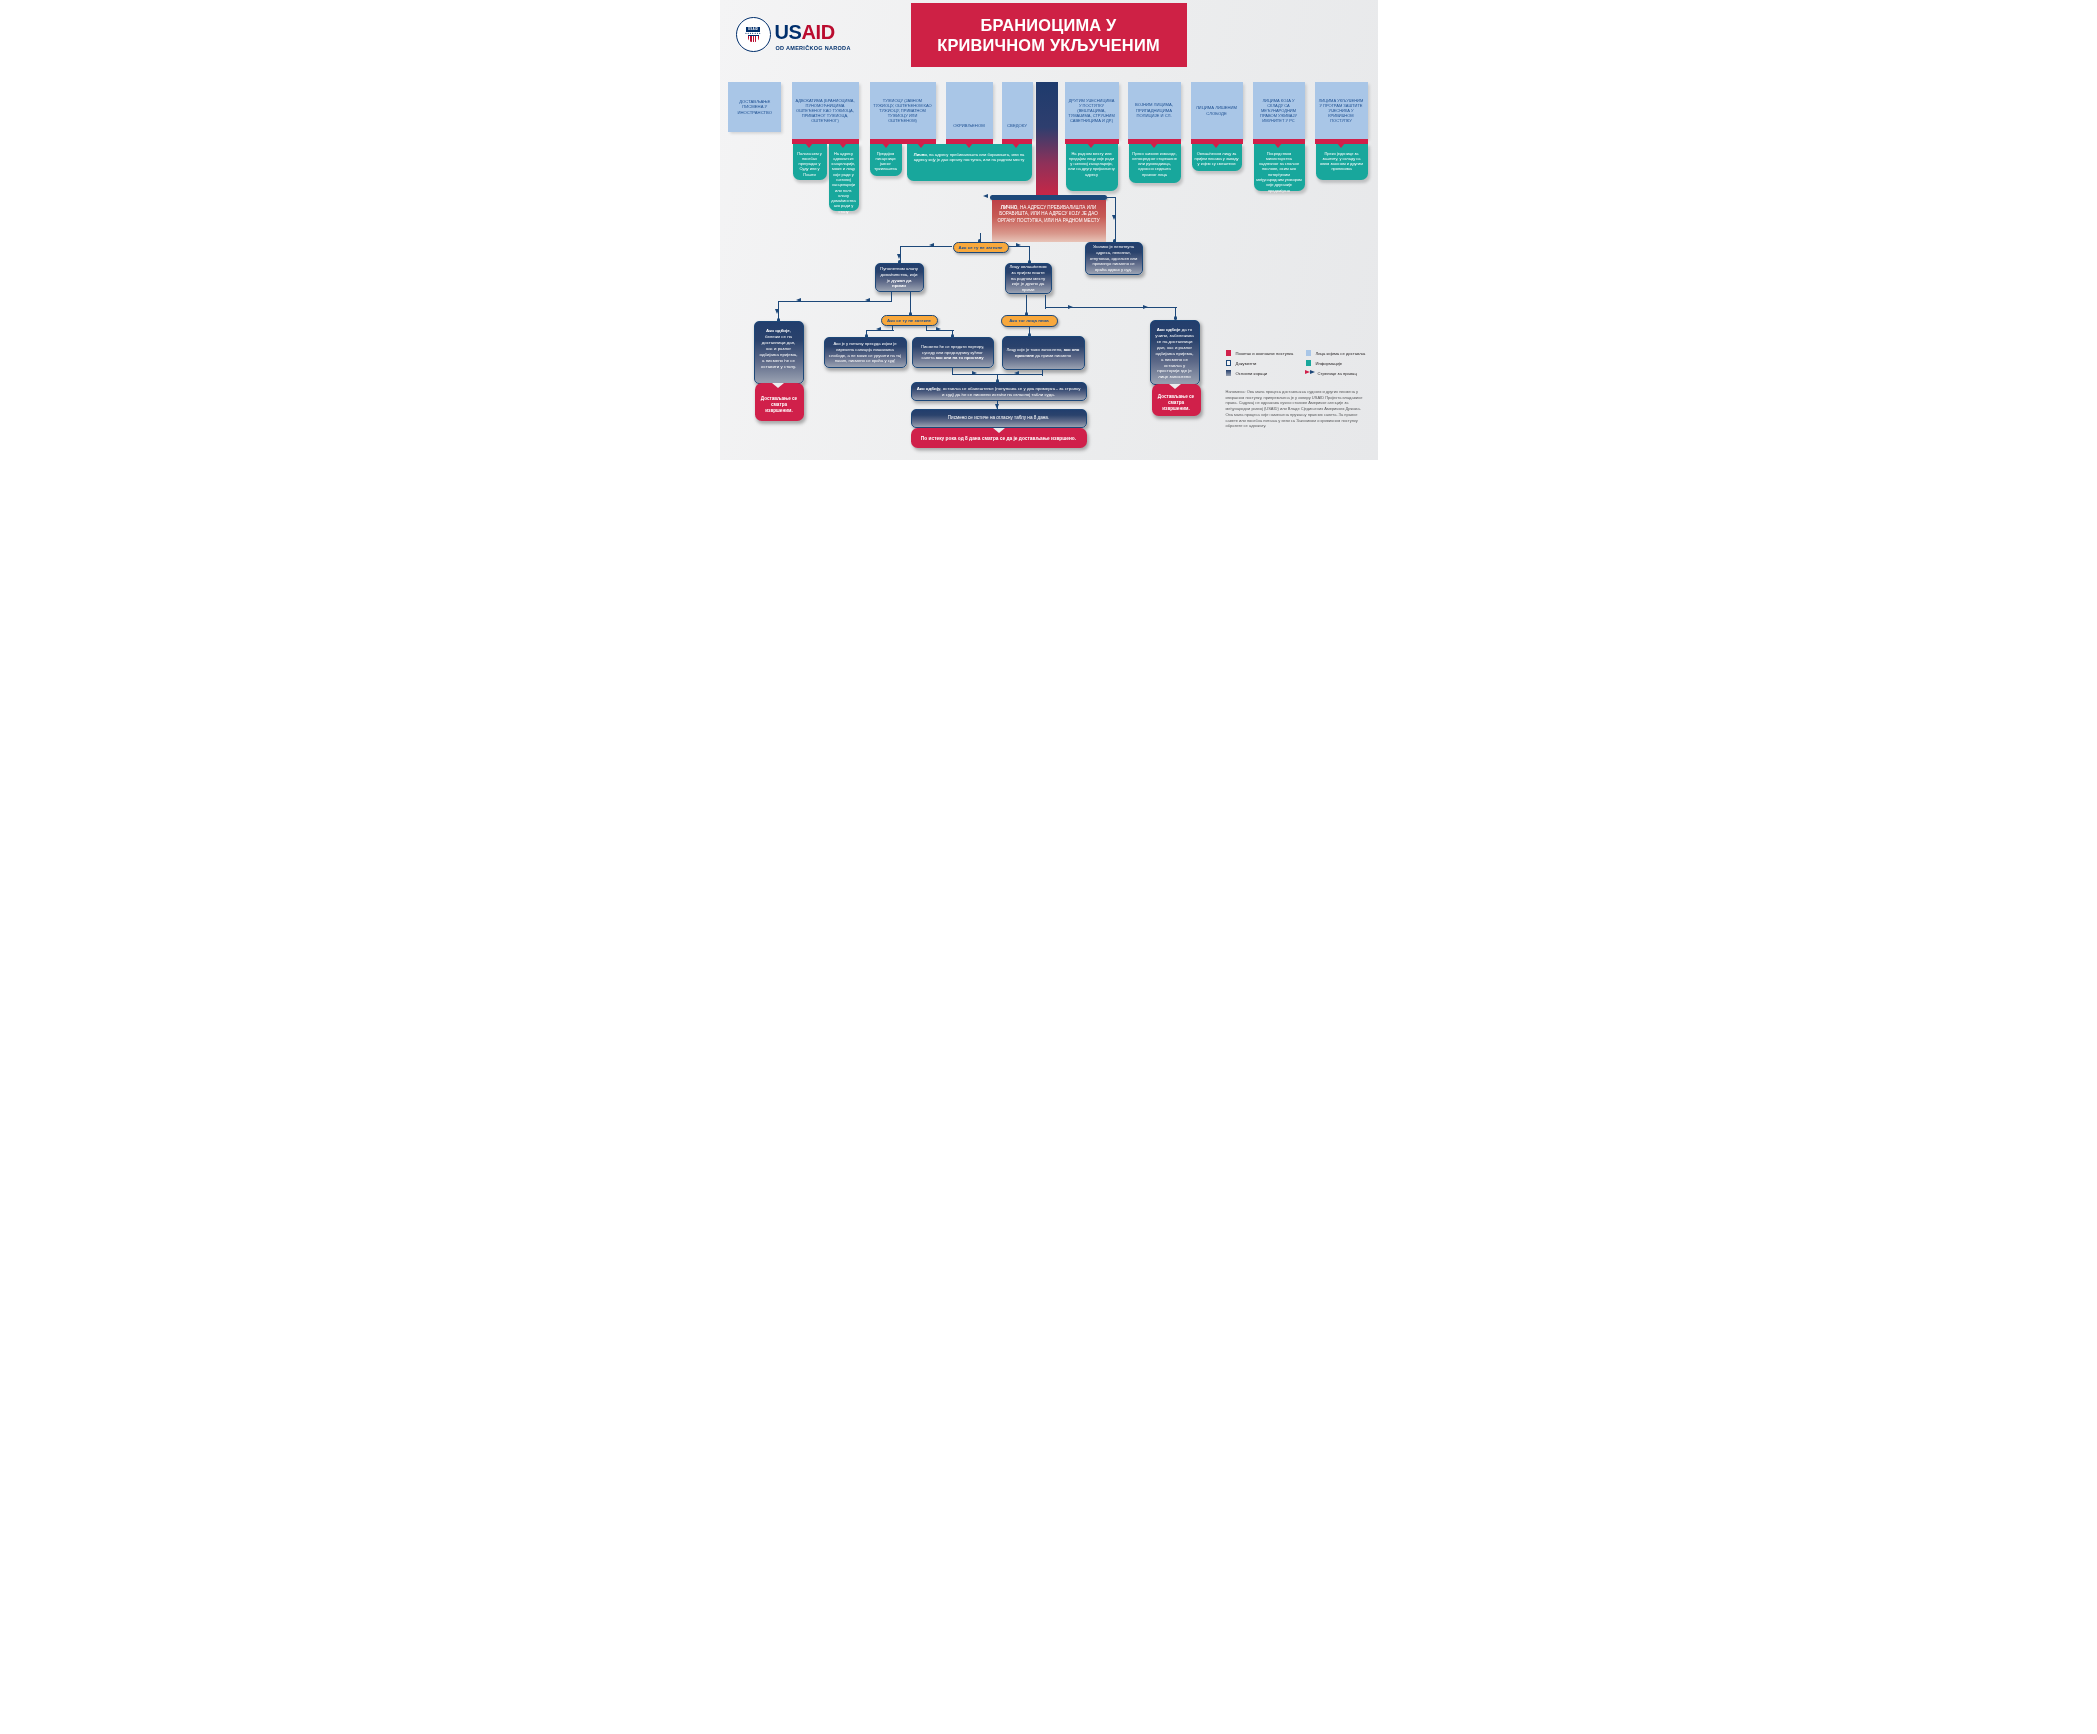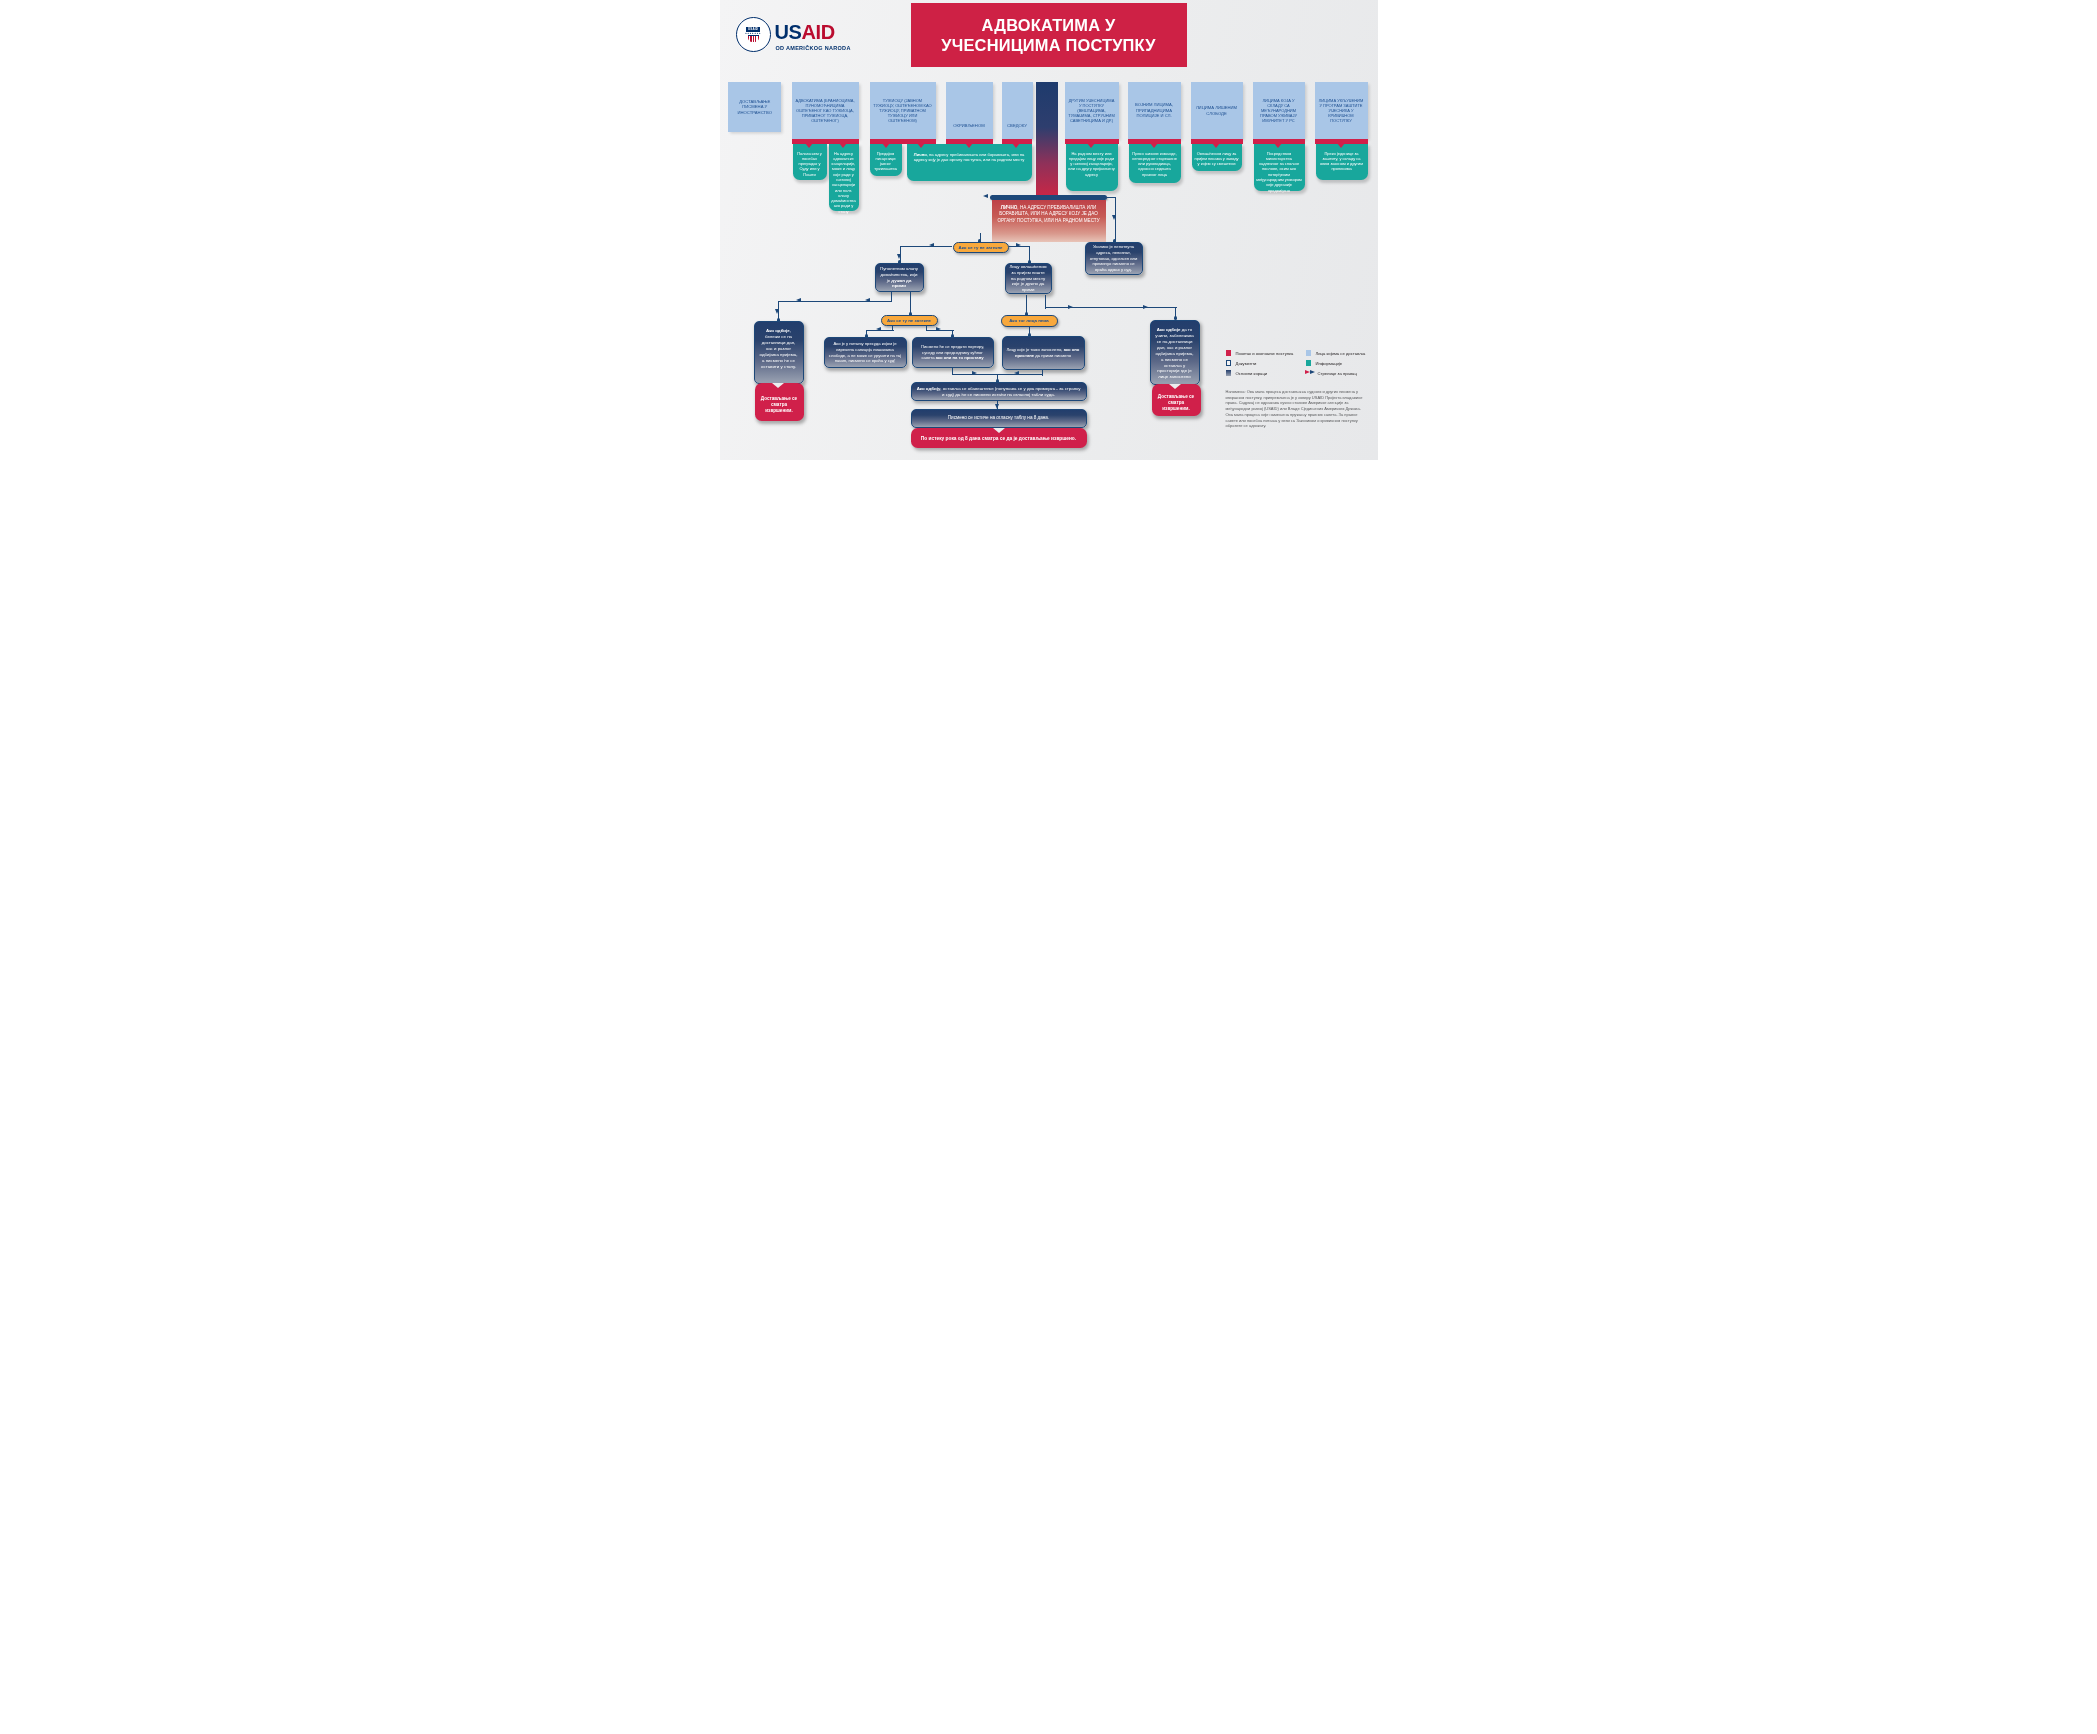--- a/index.html
+++ b/index.html
@@ -68,22 +68,22 @@
 <div class="canvas">
 
   <div class="seal">
     <span class="sealbox">USAID</span>
     <span class="sealstars">★★★★★★★</span>
     <span class="sealshield"></span>
   </div>
   <div class="wordmark"><span class="wm-us">US</span><span class="wm-aid">AID</span></div>
   <div class="tagline">OD AMERIČKOG NARODA</div>
   <div class="banner">
-    <span>АДВОКАТИМА У</span>
-    <span>УЧЕСНИЦИМА ПОСТУПКУ</span>
+    <span>БРАНИОЦИМА У</span>
+    <span>КРИВИЧНОМ УКЉУЧЕНИМ</span>
   </div>
 
   <div class="bluebox" style="left:8.8px;width:53px;height:50px;">ДОСТАВЉАЊЕ ПИСМЕНА У ИНОСТРАНСТВО</div>
   <div class="bluebox" style="left:72px;width:67px;height:57px;font-size:4px;">АДВОКАТИМА (БРАНИОЦИМА, ПУНОМОЋНИЦИМА ОШТЕЋЕНОГ КАО ТУЖИОЦА, ПРИВАТНОГ ТУЖИОЦА, ОШТЕЋЕНОГ)</div>
   <div class="bluebox" style="left:150px;width:66px;height:57px;font-size:4px;">ТУЖИОЦУ (ЈАВНОМ ТУЖИОЦУ, ОШТЕЋЕНОМ КАО ТУЖИОЦУ, ПРИВАТНОМ ТУЖИОЦУ ИЛИ ОШТЕЋЕНОМ)</div>
   <div class="bluebox vbottom" style="left:226px;width:47px;height:57px;">ОКРИВЉЕНОМ</div>
   <div class="bluebox vbottom" style="left:282px;width:31px;height:57px;">СВЕДОКУ</div>
   <div class="bluebox" style="left:345px;width:54px;height:57px;font-size:4px;">ДРУГИМ УЧЕСНИЦИМА У ПОСТУПКУ (ВЕШТАЦИМА, ТУМАЧИМА, СТРУЧНИМ САВЕТНИЦИМА И ДР.)</div>
   <div class="bluebox" style="left:408px;width:53px;height:57px;">ВОЈНИМ ЛИЦИМА, ПРИПАДНИЦИМА ПОЛИЦИЈЕ И СЛ.</div>
   <div class="bluebox" style="left:471px;width:52px;height:57px;">ЛИЦИМА ЛИШЕНИМ СЛОБОДЕ</div>

